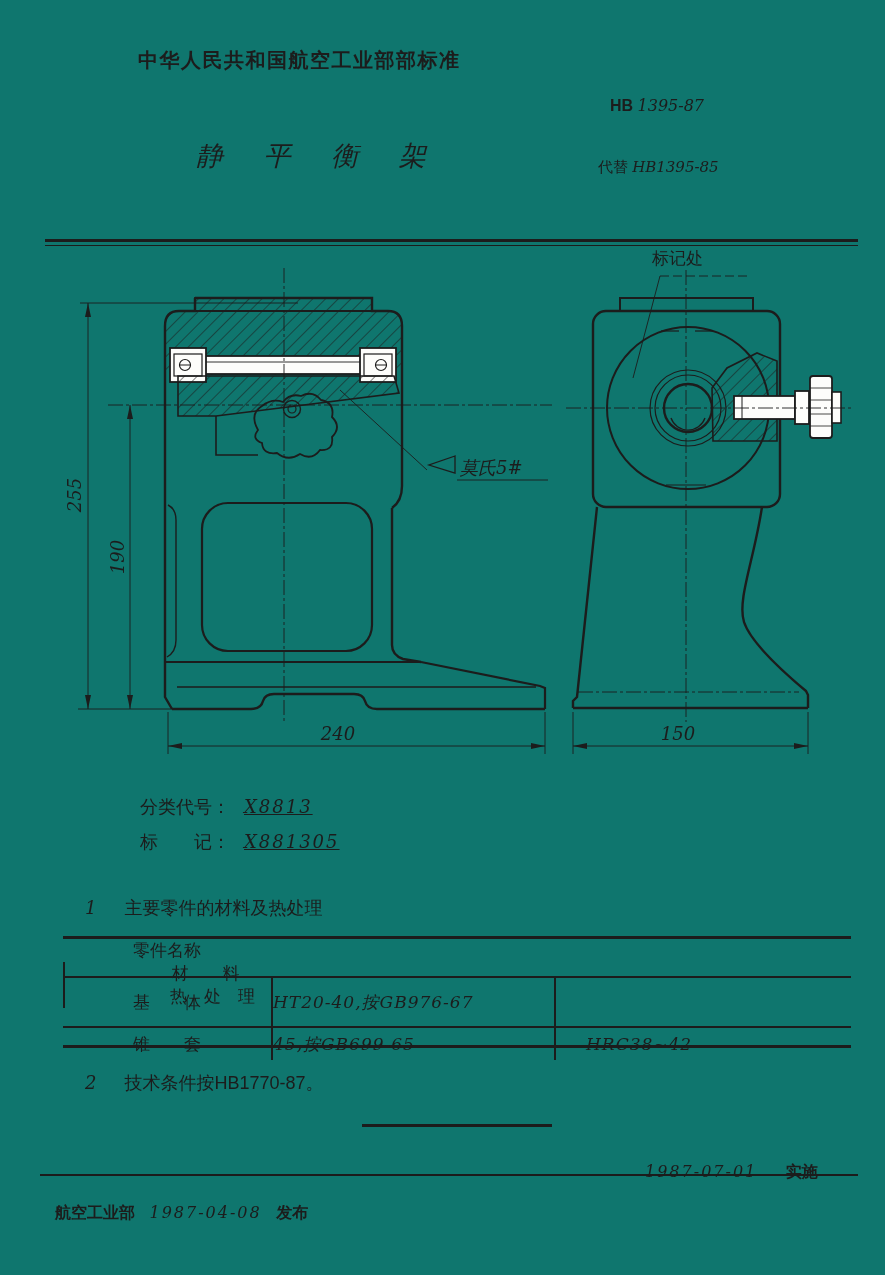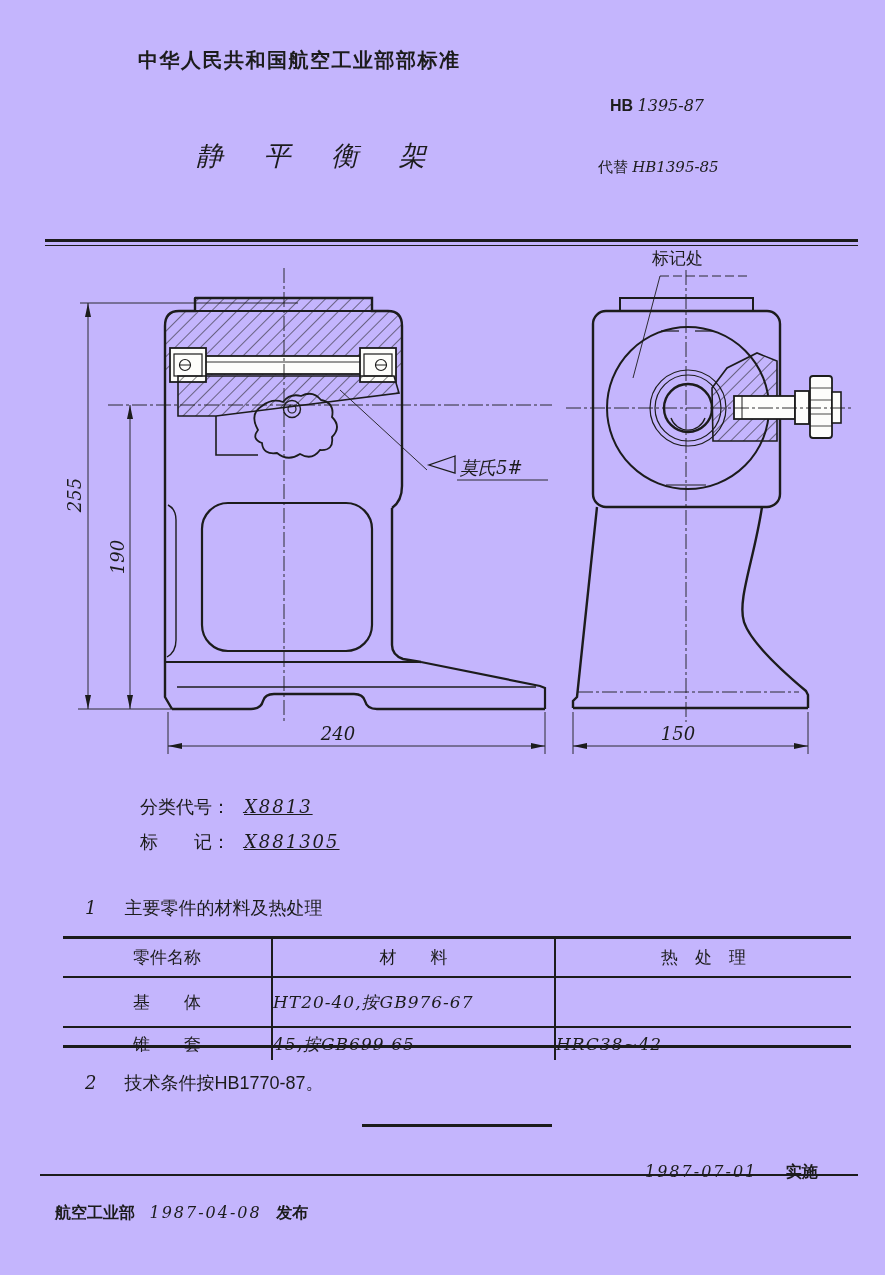--- a/index.html
+++ b/index.html
@@ -1,18 +1,18 @@
 <!DOCTYPE html>
 <html><head>
 <meta charset="utf-8">
 <style>
   html,body{margin:0;padding:0;background:#e8e8e6;}
   #page{
     position:relative;width:885px;height:1275px;margin:0 auto;
-    background:#c4b5fd;color:#1c1c1c;overflow:hidden;
+    background:#0f766e;color:#1c1c1c;overflow:hidden;
     font-family:"Liberation Sans", sans-serif;
   }
   .abs{position:absolute;}
   .hand{font-family:"DejaVu Serif", serif;font-style:italic;}
   .cjk{font-family:"Liberation Sans", sans-serif;}
   .pre{white-space:pre;}
   #header-title{left:138px;top:47px;font-size:20px;font-weight:bold;letter-spacing:1.5px;}
   #standard-no{left:610px;top:96px;font-size:16px;}
   #standard-no .pfx{font-weight:bold;font-style:normal;font-family:"Liberation Sans",sans-serif;}
   #doc-title{left:196px;top:138px;font-size:27px;letter-spacing:16px;font-family:"DejaVu Serif",serif;font-style:italic;}
@@ -21,27 +21,27 @@
   #rule-top-thin{left:45px;top:245px;width:813px;height:1px;background:#1c1c1c;}
   #class-line{left:140px;top:795px;font-size:18px;}
   #mark-line{left:140px;top:830px;font-size:18px;}
   .code-val{font-family:"DejaVu Serif",serif;font-style:italic;font-size:18px;margin-left:14px;letter-spacing:2px;text-decoration:underline;}
   #section1{left:85px;top:896px;font-size:18px;}
   #section2{left:85px;top:1071px;font-size:18px;}
   .sec-no{font-family:"DejaVu Serif",serif;font-style:italic;margin-right:28px;font-size:18px;}
   
   #mat-table{left:63px;top:936px;width:788px;height:112px;border-top:3px solid #1c1c1c;border-bottom:3px solid #1c1c1c;box-sizing:border-box;}
   .t-row{display:flex;width:100%;box-sizing:border-box;}
-  .t-head{height:39px;border-bottom:2px solid #1c1c1c;}
+  .t-head{height:39px;border-bottom:2px solid #1c1c1c;flex-direction:column;}
   .t-r1{height:50px;border-bottom:2px solid #1c1c1c;}
   .t-r2{height:32px;}
   .t-cell{box-sizing:border-box;display:flex;align-items:center;font-size:17px;}
   .c1{width:208px;justify-content:center;}
   .c2{width:283px;border-left:2px solid #1c1c1c;}
-  .c3{width:297px;border-left:2px solid #1c1c1c;}
+  .c3{width:297px;border-left:2px solid #1c1c1c;padding-left:30px;}
   .t-head .t-cell{justify-content:center;padding-left:0;}
   .cell-val{font-family:"DejaVu Serif",serif;font-style:italic;letter-spacing:1px;}
   #end-rule{left:362px;top:1124px;width:190px;height:3px;background:#1c1c1c;}
   #footer-rule{left:40px;top:1174px;width:818px;height:2px;background:#1c1c1c;}
   #footer-left{left:55px;top:1186px;font-size:16px;font-weight:bold;margin-top:17px;}
   #footer-left .hand{font-weight:normal;font-size:16px;margin:0 10px;letter-spacing:2px;}
   #footer-right{left:645px;top:1162px;font-size:16px;font-weight:bold;}
   #footer-right .hand{font-weight:normal;font-size:16px;margin-right:24px;letter-spacing:2px;}
   svg text{fill:#1c1c1c;}
   .dim-t{font-family:"DejaVu Serif",serif;font-style:italic;font-size:18px;}

